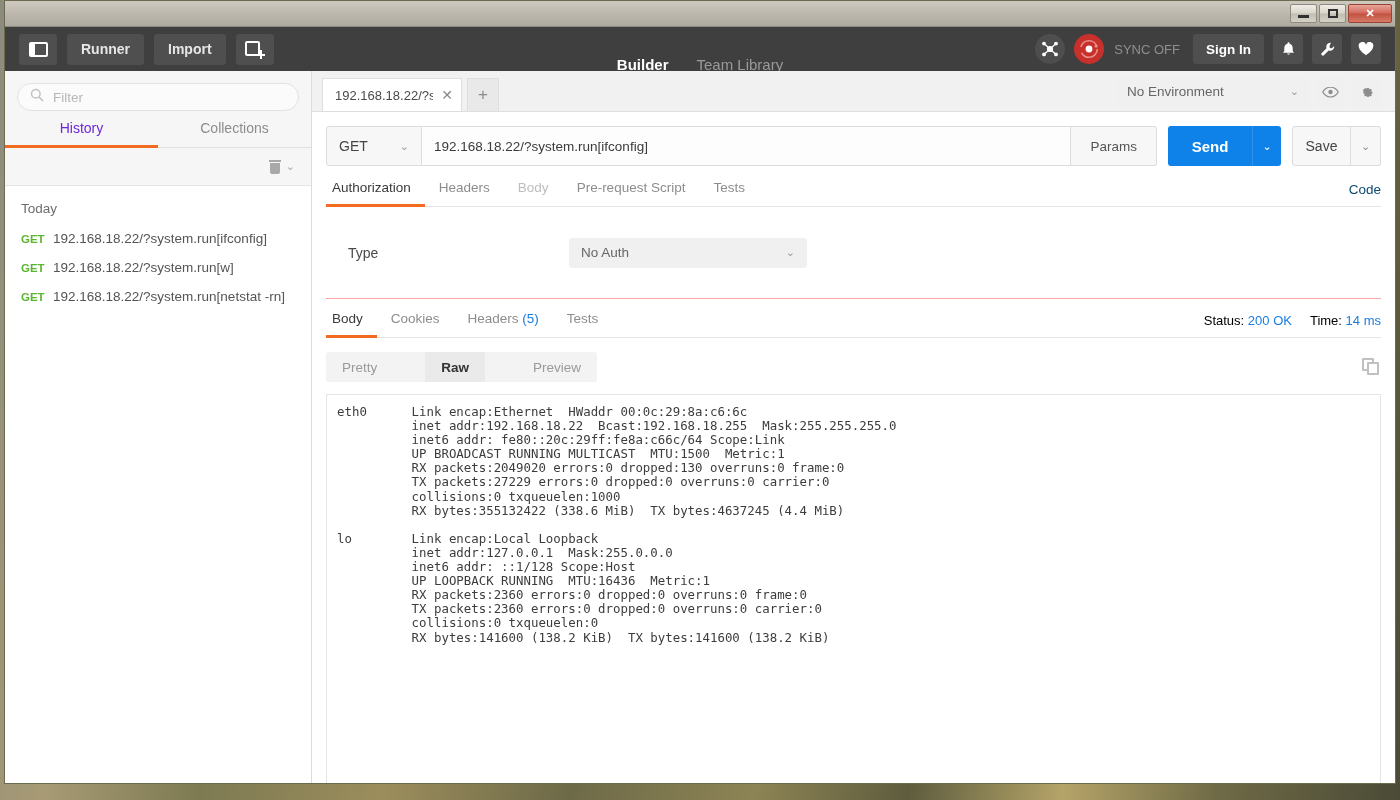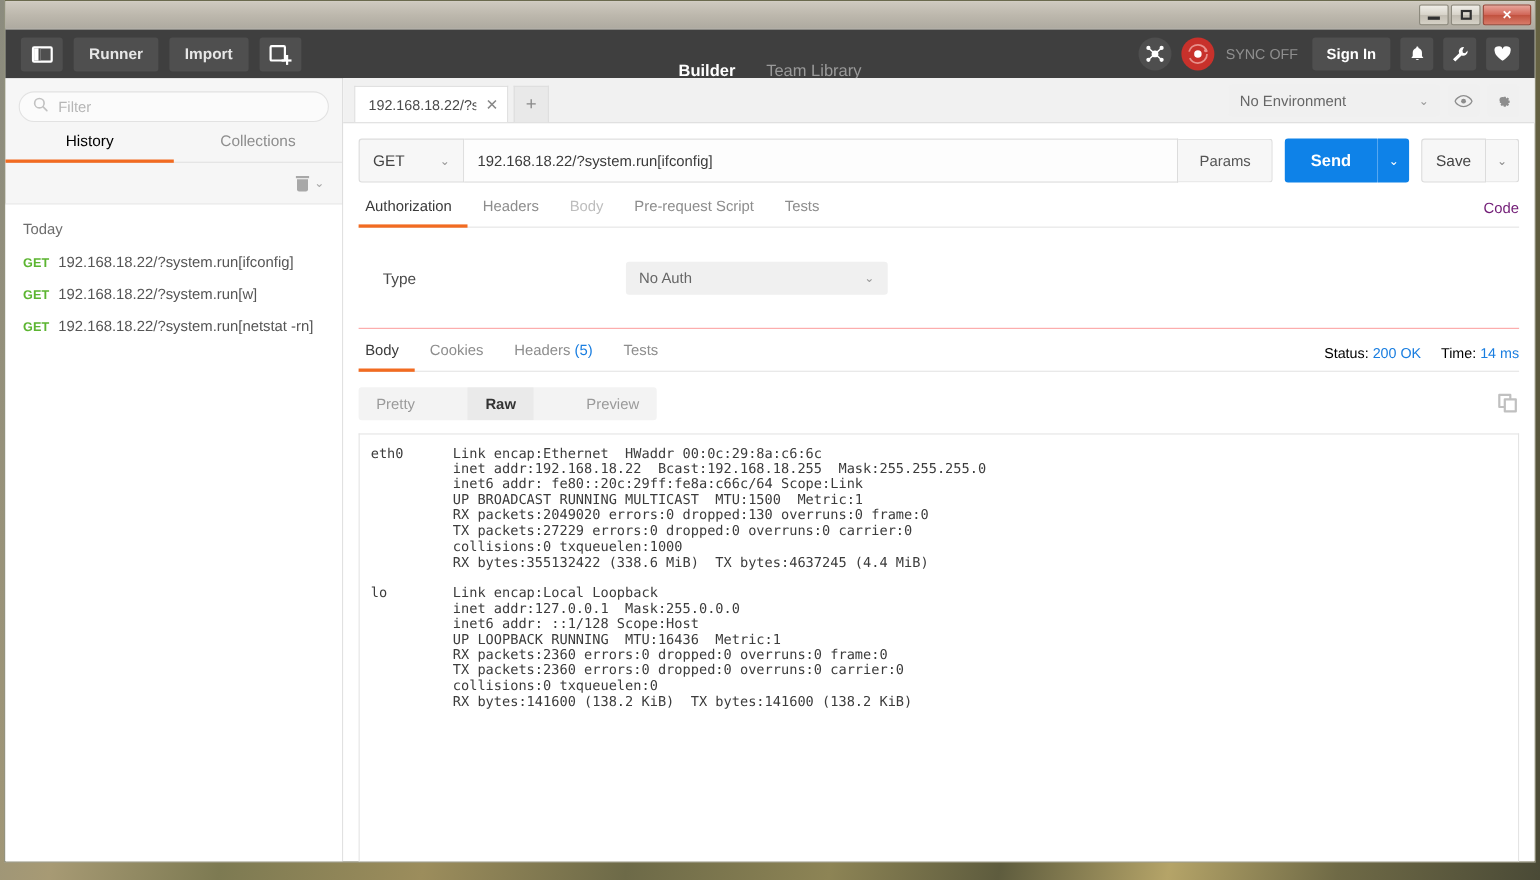--- a/index.html
+++ b/index.html
@@ -106,21 +106,21 @@
     height: 28px; border: 1px solid #e2e2e2; border-radius: 14px;
     background: #fbfbfb; display: flex; align-items: center; padding: 0 12px;
   }
   .filter-box .ph { color: #b6b6b6; font-size: 13.5px; margin-left: 9px; }
   .side-tabs { display: flex; border-bottom: 1px solid #e0e0e0; }
   .side-tab {
     flex: 1; text-align: center; font-size: 14px; color: #8d8d8d;
     padding-bottom: 9px; border-bottom: 3px solid transparent;
     margin-bottom: -1px;
   }
-  .side-tab.active { color: #000000; border-bottom-color: #f26b21; }
+  .side-tab.active { color: #6d28d9; border-bottom-color: #f26b21; }
   .side-actions {
     height: 38px; border-bottom: 1px solid #e4e4e4;
     display: flex; align-items: center; justify-content: flex-end;
     padding-right: 16px; gap: 5px;
   }
   .trash-glyph { position: relative; width: 12px; height: 14px; }
   .trash-glyph .lid { position:absolute; top:0; left:0; width:12px; height:2px; background:#a8a8a8;}
   .trash-glyph .can { position:absolute; top:3px; left:1px; width:10px; height:11px; background:#a8a8a8; border-radius:0 0 2px 2px;}
   .history-list { flex: 1; overflow: hidden; background: #fff; }
   .group-head { font-size: 13.5px; color: #6d6d6d; padding: 15px 0 8px 16px; }
@@ -205,21 +205,21 @@
     position: relative;
   }
   .rq {
     font-size: 13.5px; color: #8d8d8d; padding: 0 14px 9px 14px;
     border-bottom: 3px solid transparent; margin-bottom: -1px;
   }
   .rq:first-child { padding-left: 6px; }
   .rq.active { color: #3a3a3a; border-bottom-color: #f26b21; }
   .rq.dim { color: #bdbdbd; }
   .code-link {
-    margin-left: auto; color: #701a75; font-size: 13.5px; padding-bottom: 9px;
+    margin-left: auto; color: #0c4a6e; font-size: 13.5px; padding-bottom: 9px;
   }
   .auth-area {
     border-bottom: 1px solid #fca5a5; margin: 0 14px;
     height: 92px; display: flex; align-items: center;
   }
   .auth-label { font-size: 14px; color: #4a4a4a; width: 243px; padding-left: 22px; }
   .auth-select {
     width: 238px; height: 30px; background: #f0f0f0; border-radius: 3px;
     display: flex; align-items: center; justify-content: space-between;
     padding: 0 12px; font-size: 13.5px; color: #666;

